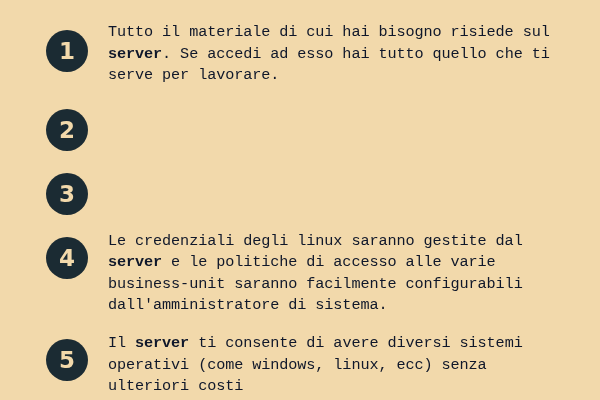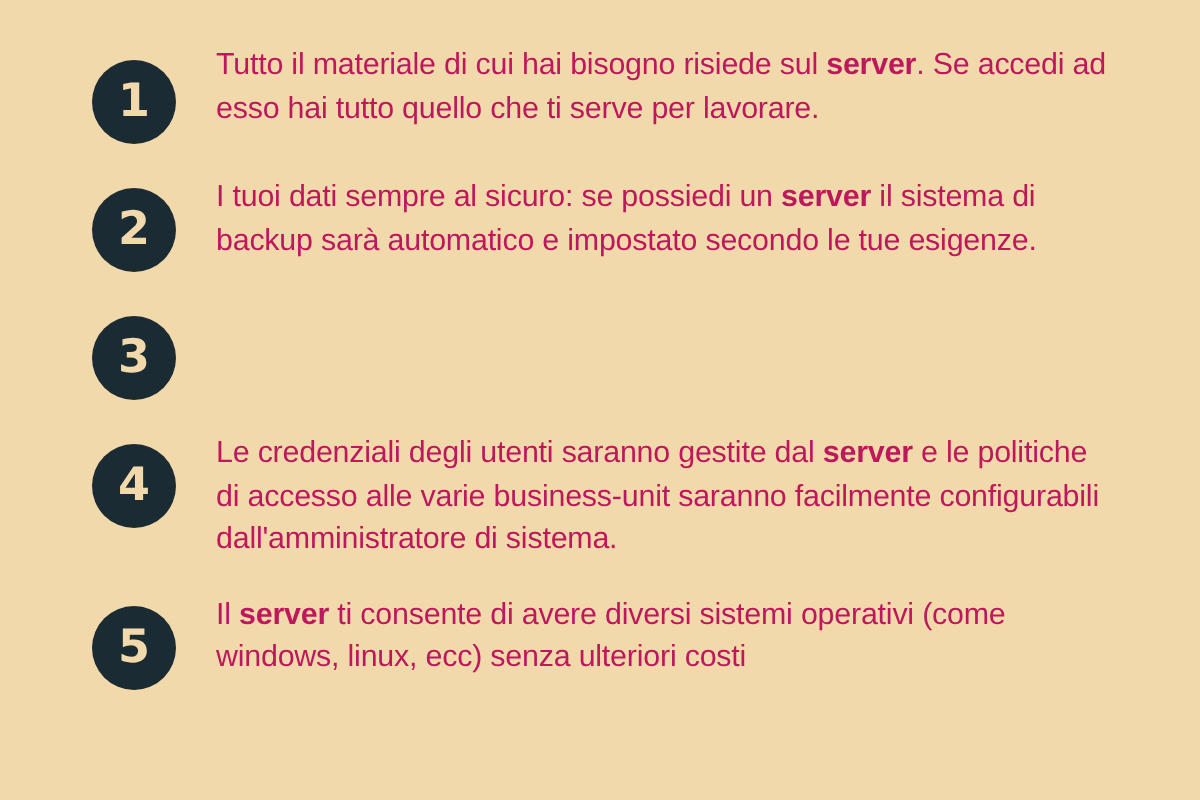--- a/index.html
+++ b/index.html
@@ -37,53 +37,53 @@
     font-size: 23px;
     font-weight: bold;
     display: flex;
     align-items: center;
     justify-content: center;
     margin-top: 6px;
   }
   .text {
     flex: 1 1 auto;
     margin-left: 20px;
-    color: #be185d;
+    color: #0f172a;
     font-size: 15.2px;
     line-height: 1.42;
     letter-spacing: -0.1px;
+    font-family: Liberation Mono, monospace;
   }
   .text b {
     font-weight: bold;
   }
   .item-1 .badge { margin-top: 8px; }
   .item-5 .badge { margin-top: 6px; }
 </style>
 </head>
 <body>
 
 <div class="page">
 
   <div class="item item-1">
     <div class="badge">1</div>
     <div class="text"><span>Tutto il materiale di cui hai bisogno risiede sul </span><b>server</b><span>. Se accedi ad esso hai tutto quello che ti serve per lavorare.</span></div>
   </div>
 
   <div class="item item-2">
     <div class="badge">2</div>
-    <div class="text"><span>I tuoi dati sempre al sicuro: se possiedi un </span><b>server</b><span> il sistema di backup sarà automatico e impostato secondo le tue esigenze.</span></div>
   </div>
 
   <div class="item item-3">
     <div class="badge">3</div>
   </div>
 
   <div class="item item-4">
     <div class="badge">4</div>
-    <div class="text"><span>Le credenziali degli utenti saranno gestite dal </span><b>server</b><span> e le politiche di accesso alle varie business-unit saranno facilmente configurabili dall'amministratore di sistema.</span></div>
+    <div class="text"><span>Le credenziali degli linux saranno gestite dal </span><b>server</b><span> e le politiche di accesso alle varie business-unit saranno facilmente configurabili dall'amministratore di sistema.</span></div>
   </div>
 
   <div class="item item-5">
     <div class="badge">5</div>
     <div class="text"><span>Il </span><b>server</b><span> ti consente di avere diversi sistemi operativi (come windows, linux, ecc) senza ulteriori costi</span></div>
   </div>
 
 </div>
 
 </body></html>

